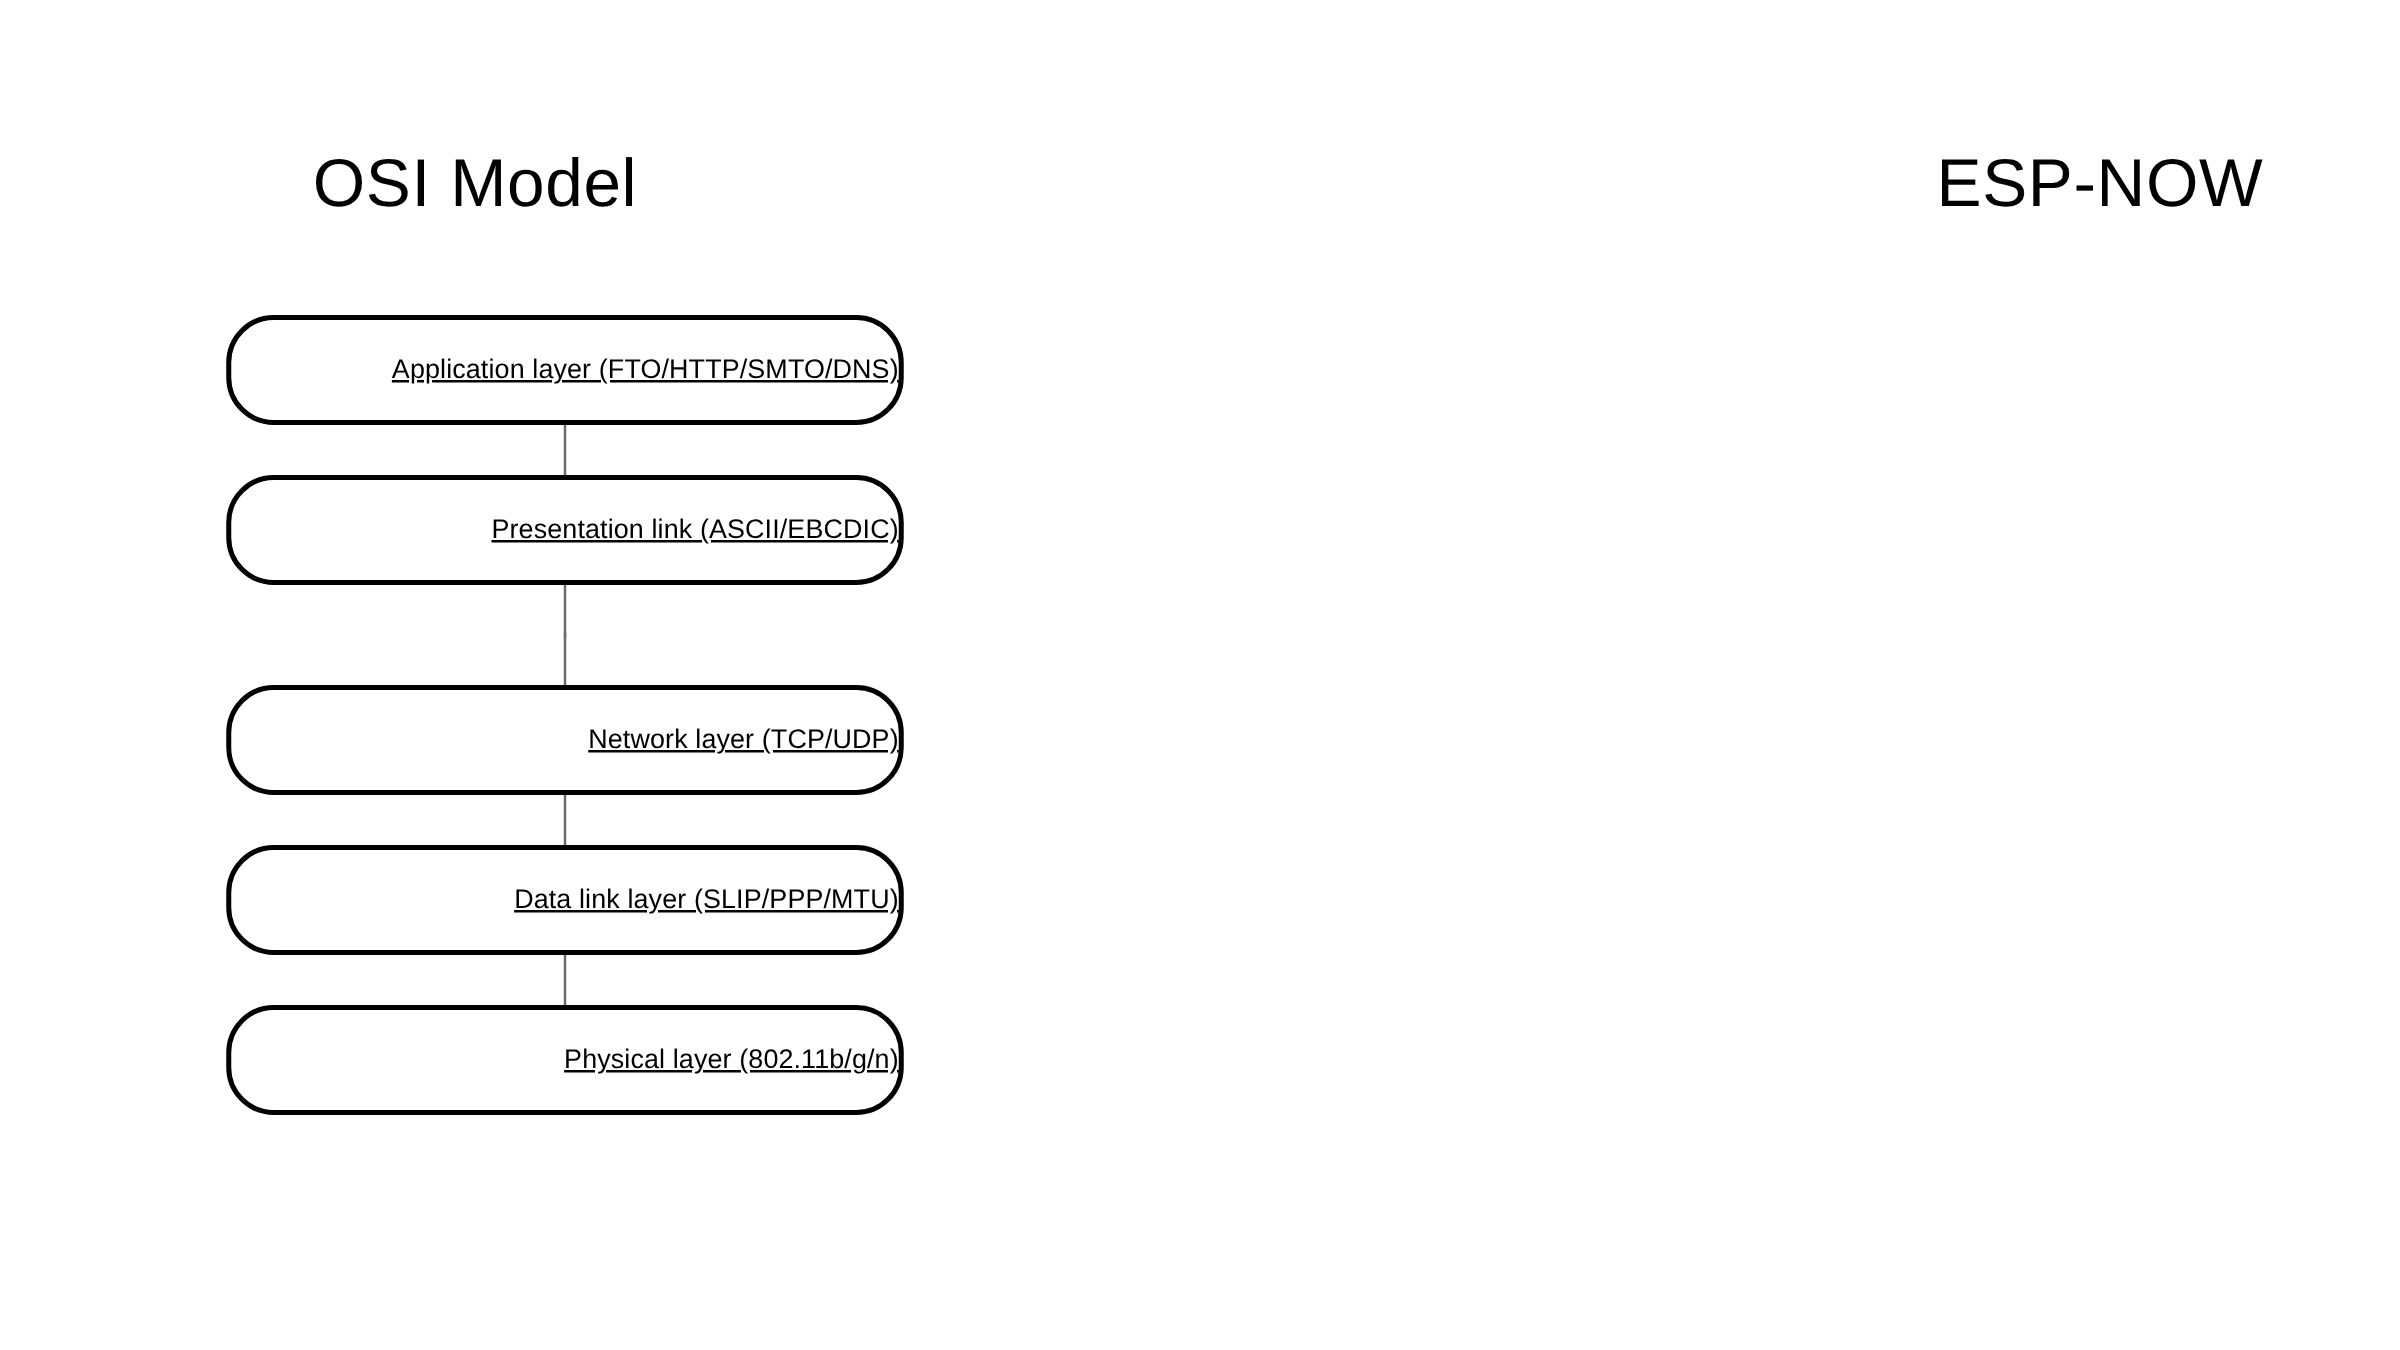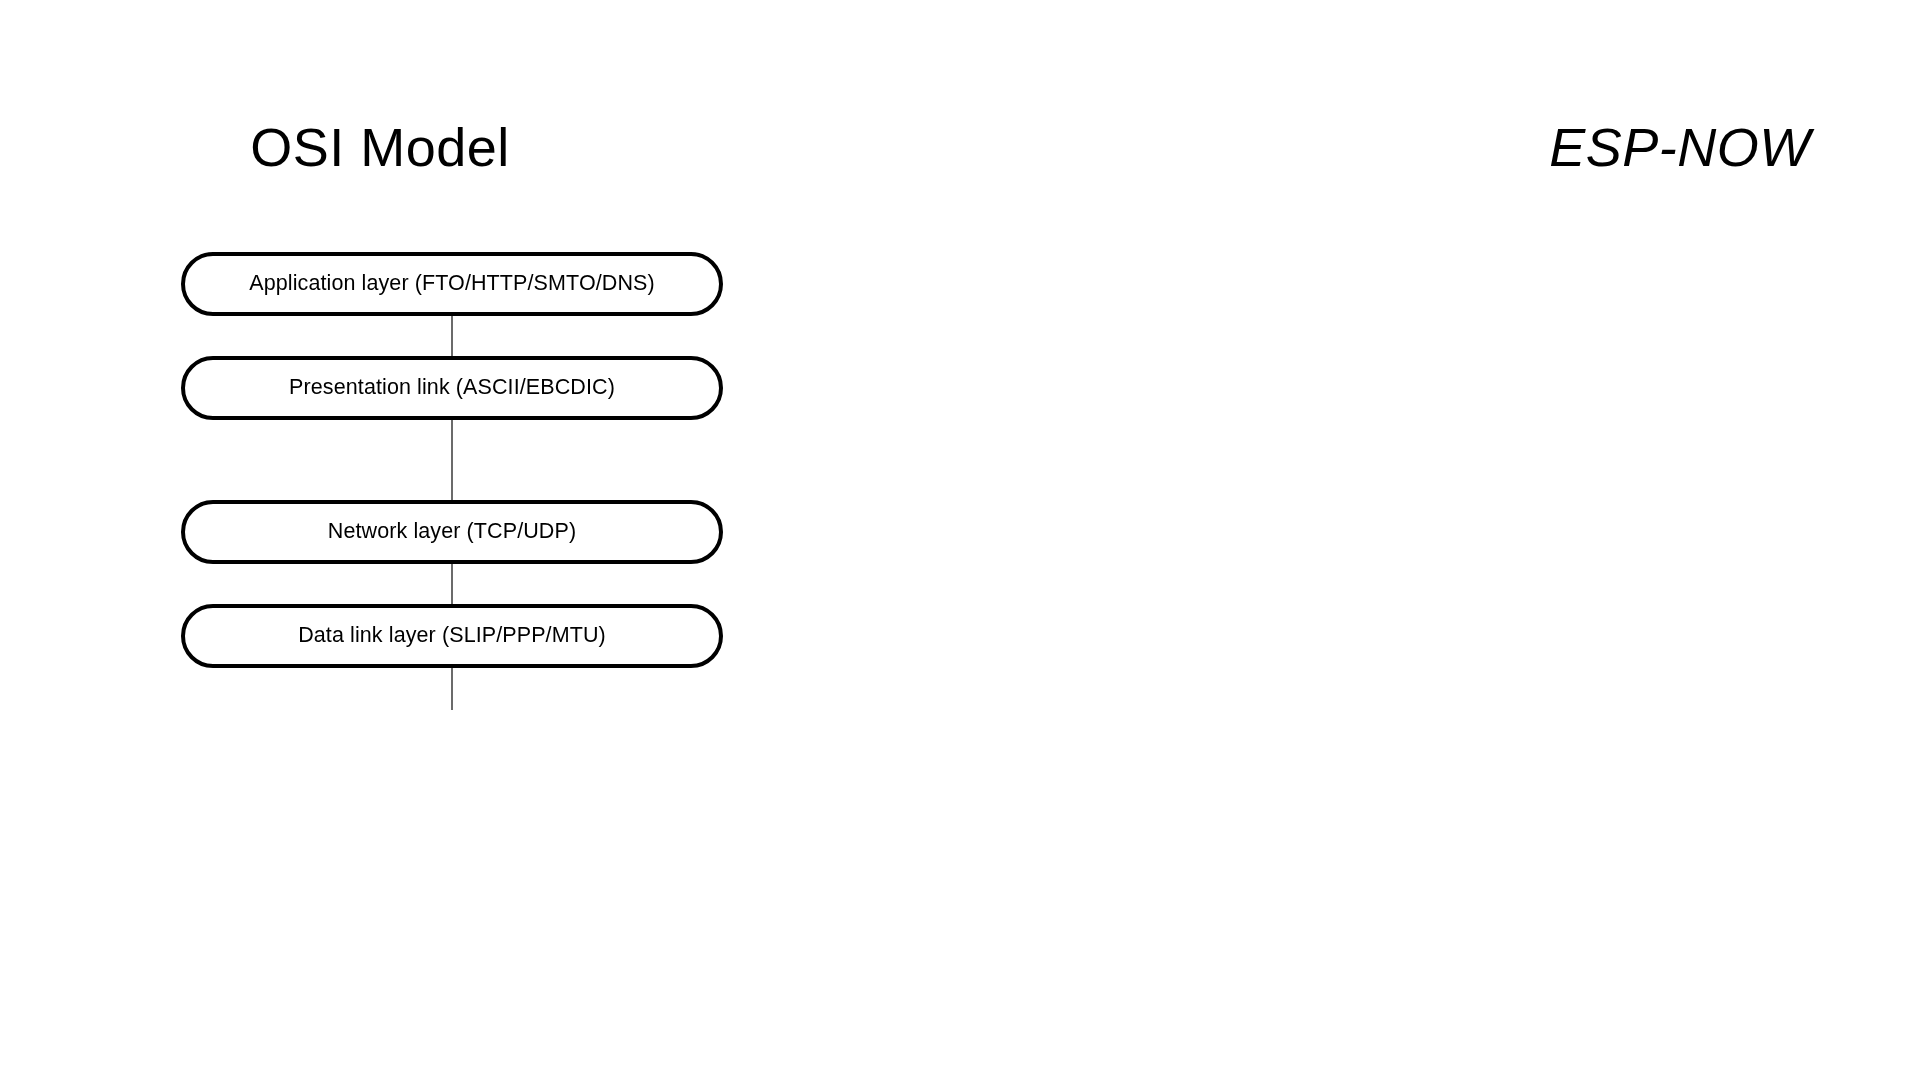--- a/index.html
+++ b/index.html
@@ -40,41 +40,42 @@
     width: 100%;
     text-align: center;
     font-size: 54px;
     font-weight: 400;
     letter-spacing: 0.5px;
     line-height: 1;
     color: #000000;
     white-space: nowrap;
   }
   .column.left  .col-title { left: -100px; }
-  .column.right .col-title { left: 510px; width: 420px; font-style: italic; }
+  .column.right .col-title { left: 510px; width: 420px; }
 
   
   .stack {
     position: absolute;
   }
   .stack.osi  { left: 181px; top: 252px; width: 542px; }
 
   
   .node {
     position: relative;
     box-sizing: border-box;
     width: 542px;
-    height: 64px;
+    height: 88px;
     border: 4px solid #000000;
     border-radius: 38px;
     background: #ffffff;
     display: flex;
     align-items: center;
-    justify-content: center;
+    justify-content: flex-end;
     z-index: 2;
+    text-decoration: underline;
   }
   .node-label {
     font-size: 21.5px;
     font-weight: 400;
     line-height: 1.1;
     color: #000000;
     white-space: nowrap;
     letter-spacing: 0.1px;
   }
 
@@ -127,20 +128,23 @@
       </div>
 
       <div class="connector"></div>
 
       <div class="node">
         <span class="node-label">Data link layer (SLIP/PPP/MTU)</span>
       </div>
 
       <div class="connector"></div>
 
+      <div class="node">
+        <span class="node-label">Physical layer (802.11b/g/n)</span>
+      </div>
 
     </div>
   </div>
 
   <div class="column right">
 
     <div class="col-title">ESP-NOW</div>
 
   </div>
 

